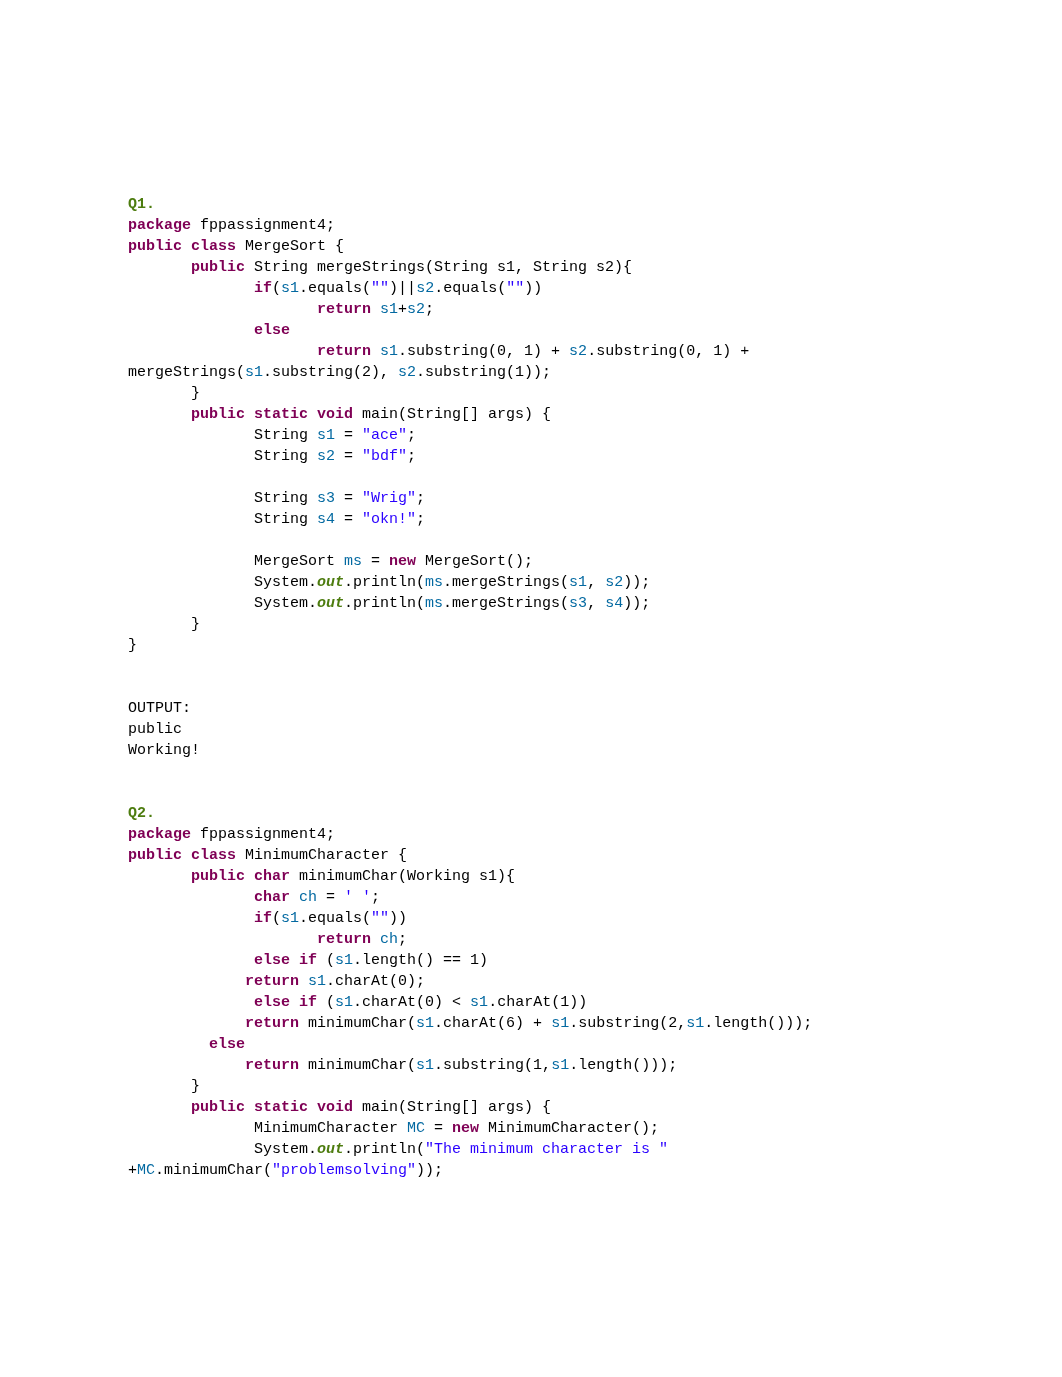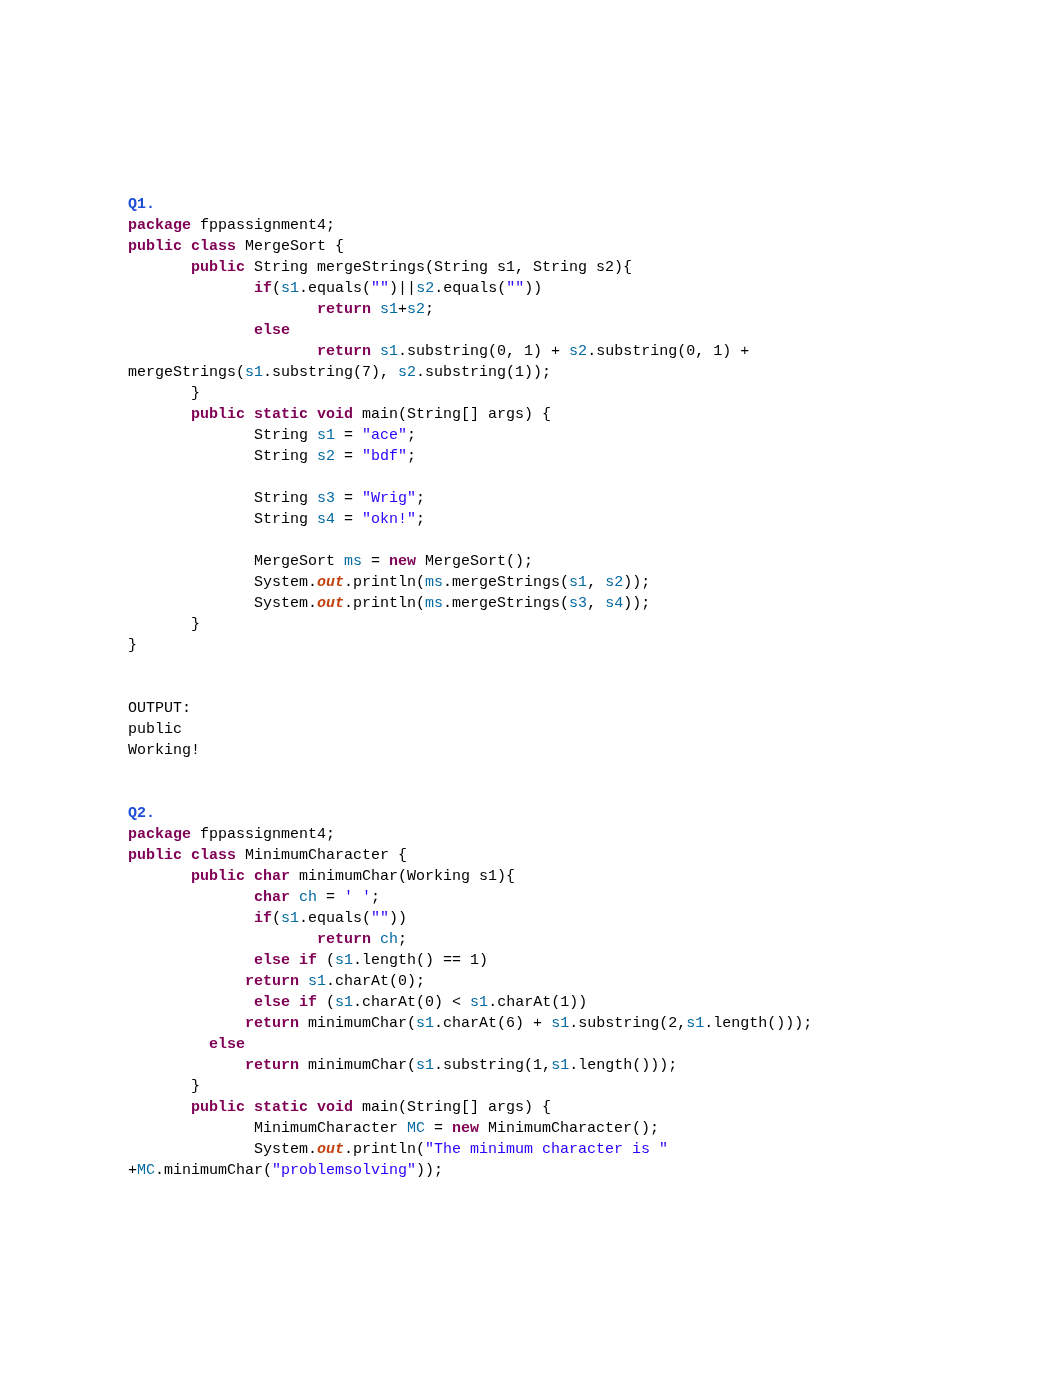--- a/index.html
+++ b/index.html
@@ -8,39 +8,39 @@
       color: #000000;
       margin: 0;
       padding: 110px 128px;
       font-size: 15px;
       line-height: 1.4;
       white-space: pre;
     }
     .keyword { color: #7f0055; font-weight: bold; text-align: right; }
     .string { color: #2a00ff; }
     .var { color: #0369a1; }
-    .static-italic { color: #c2410c; font-style: italic; font-weight: bold; }
+    .static-italic { color: #4d7c0f; font-style: italic; font-weight: bold; }
     .plain { color: #000000; }
-    .heading { font-weight: bold; color: #1d4ed8; }
+    .heading { font-weight: bold; color: #4d7c0f; }
     .output { color: #000000; font-family: Liberation Mono, monospace; }
   </style>
 </head>
 <body>
 
 
 
 <div id="root"><span class="heading">Q1.</span>
 <span><span class="keyword">package</span><span class="plain"> fppassignment4;</span>
 <span class="keyword">public class</span><span class="plain"> MergeSort {</span>
 <span class="plain">       </span><span class="keyword">public</span><span class="plain"> String mergeStrings(String s1, String s2){</span>
 <span class="plain">              </span><span class="keyword">if</span><span class="plain">(</span><span class="var">s1</span><span class="plain">.equals(</span><span class="string">""</span><span class="plain">)||</span><span class="var">s2</span><span class="plain">.equals(</span><span class="string">""</span><span class="plain">))</span>
 <span class="plain">                     </span><span class="keyword">return</span><span class="plain"> </span><span class="var">s1</span><span class="plain">+</span><span class="var">s2</span><span class="plain">;</span>
 <span class="plain">              </span><span class="keyword">else</span>
 <span class="plain">                     </span><span class="keyword">return</span><span class="plain"> </span><span class="var">s1</span><span class="plain">.substring(0, 1) + </span><span class="var">s2</span><span class="plain">.substring(0, 1) +</span>
-<span class="plain">mergeStrings(</span><span class="var">s1</span><span class="plain">.substring(7), </span><span class="var">s2</span><span class="plain">.substring(1));</span>
+<span class="plain">mergeStrings(</span><span class="var">s1</span><span class="plain">.substring(2), </span><span class="var">s2</span><span class="plain">.substring(1));</span>
 <span class="plain">       }</span>
 <span class="plain">       </span><span class="keyword">public static void</span><span class="plain"> main(String[] args) {</span>
 <span class="plain">              String </span><span class="var">s1</span><span class="plain"> = </span><span class="string">"ace"</span><span class="plain">;</span>
 <span class="plain">              String </span><span class="var">s2</span><span class="plain"> = </span><span class="string">"bdf"</span><span class="plain">;</span>
 <span class="plain"></span>
 <span class="plain">              String </span><span class="var">s3</span><span class="plain"> = </span><span class="string">"Wrig"</span><span class="plain">;</span>
 <span class="plain">              String </span><span class="var">s4</span><span class="plain"> = </span><span class="string">"okn!"</span><span class="plain">;</span>
 <span class="plain"></span>
 <span class="plain">              MergeSort </span><span class="var">ms</span><span class="plain"> = </span><span class="keyword">new</span><span class="plain"> MergeSort();</span>
 <span class="plain">              System.</span><span class="static-italic">out</span><span class="plain">.println(</span><span class="var">ms</span><span class="plain">.mergeStrings(</span><span class="var">s1</span><span class="plain">, </span><span class="var">s2</span><span class="plain">));</span>

